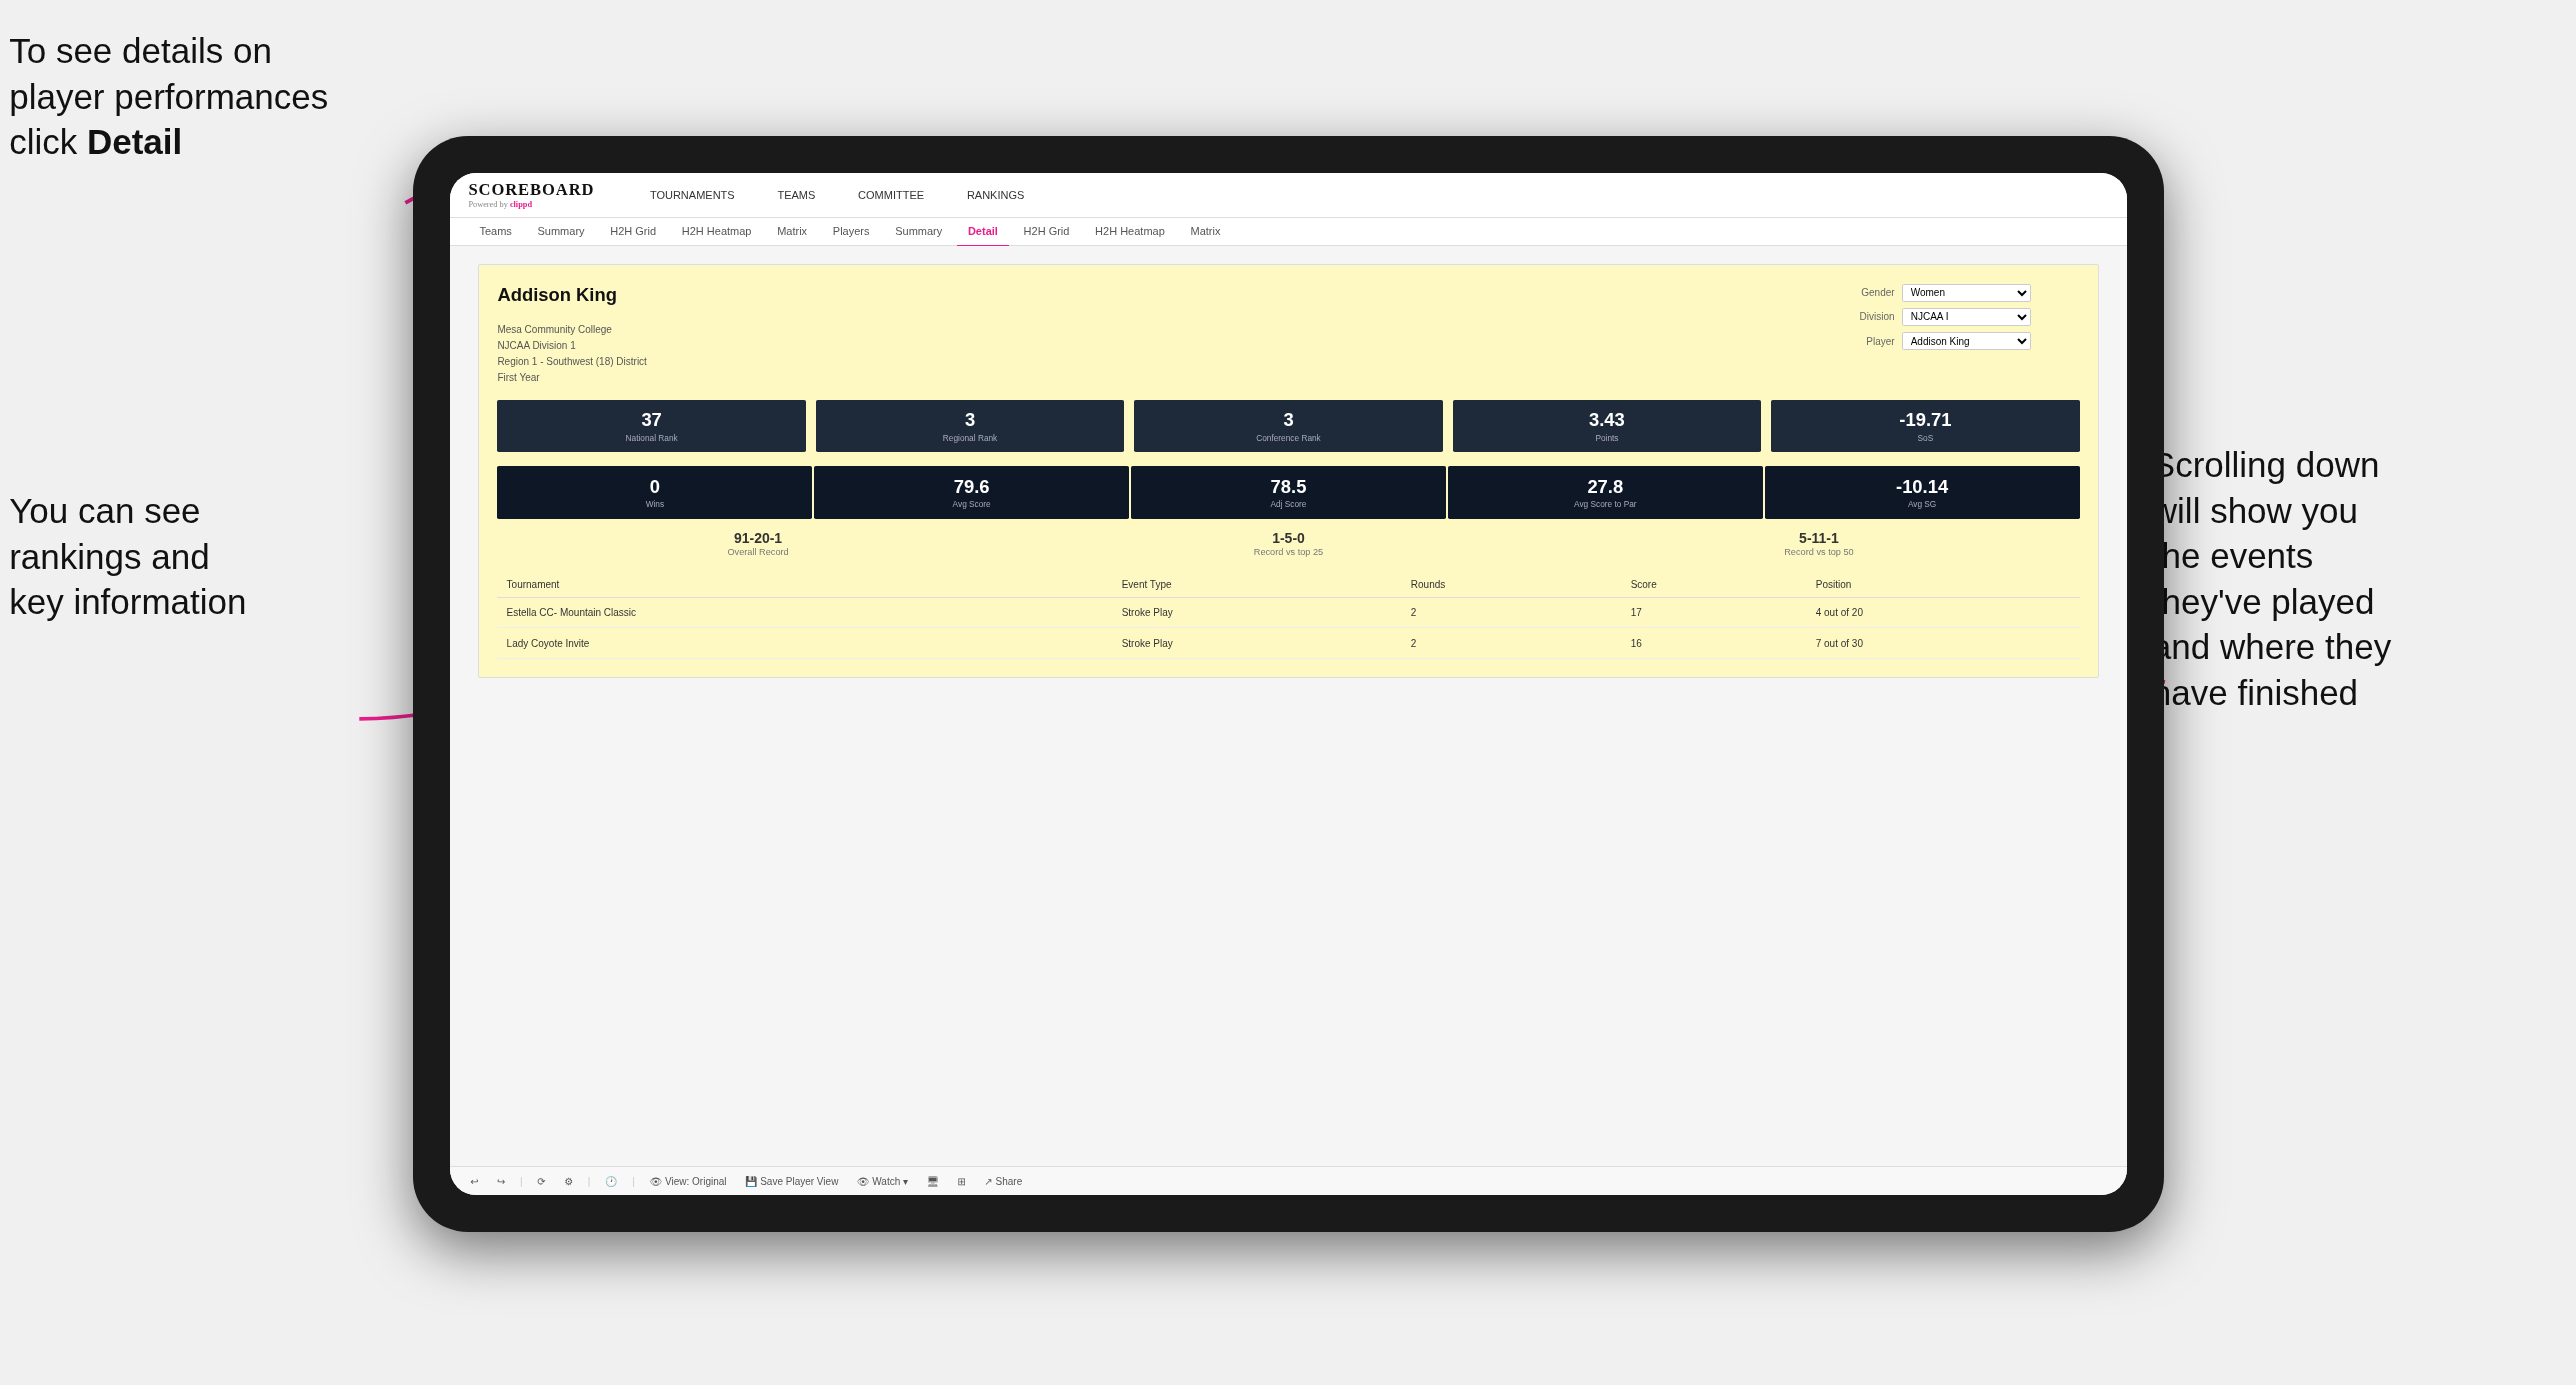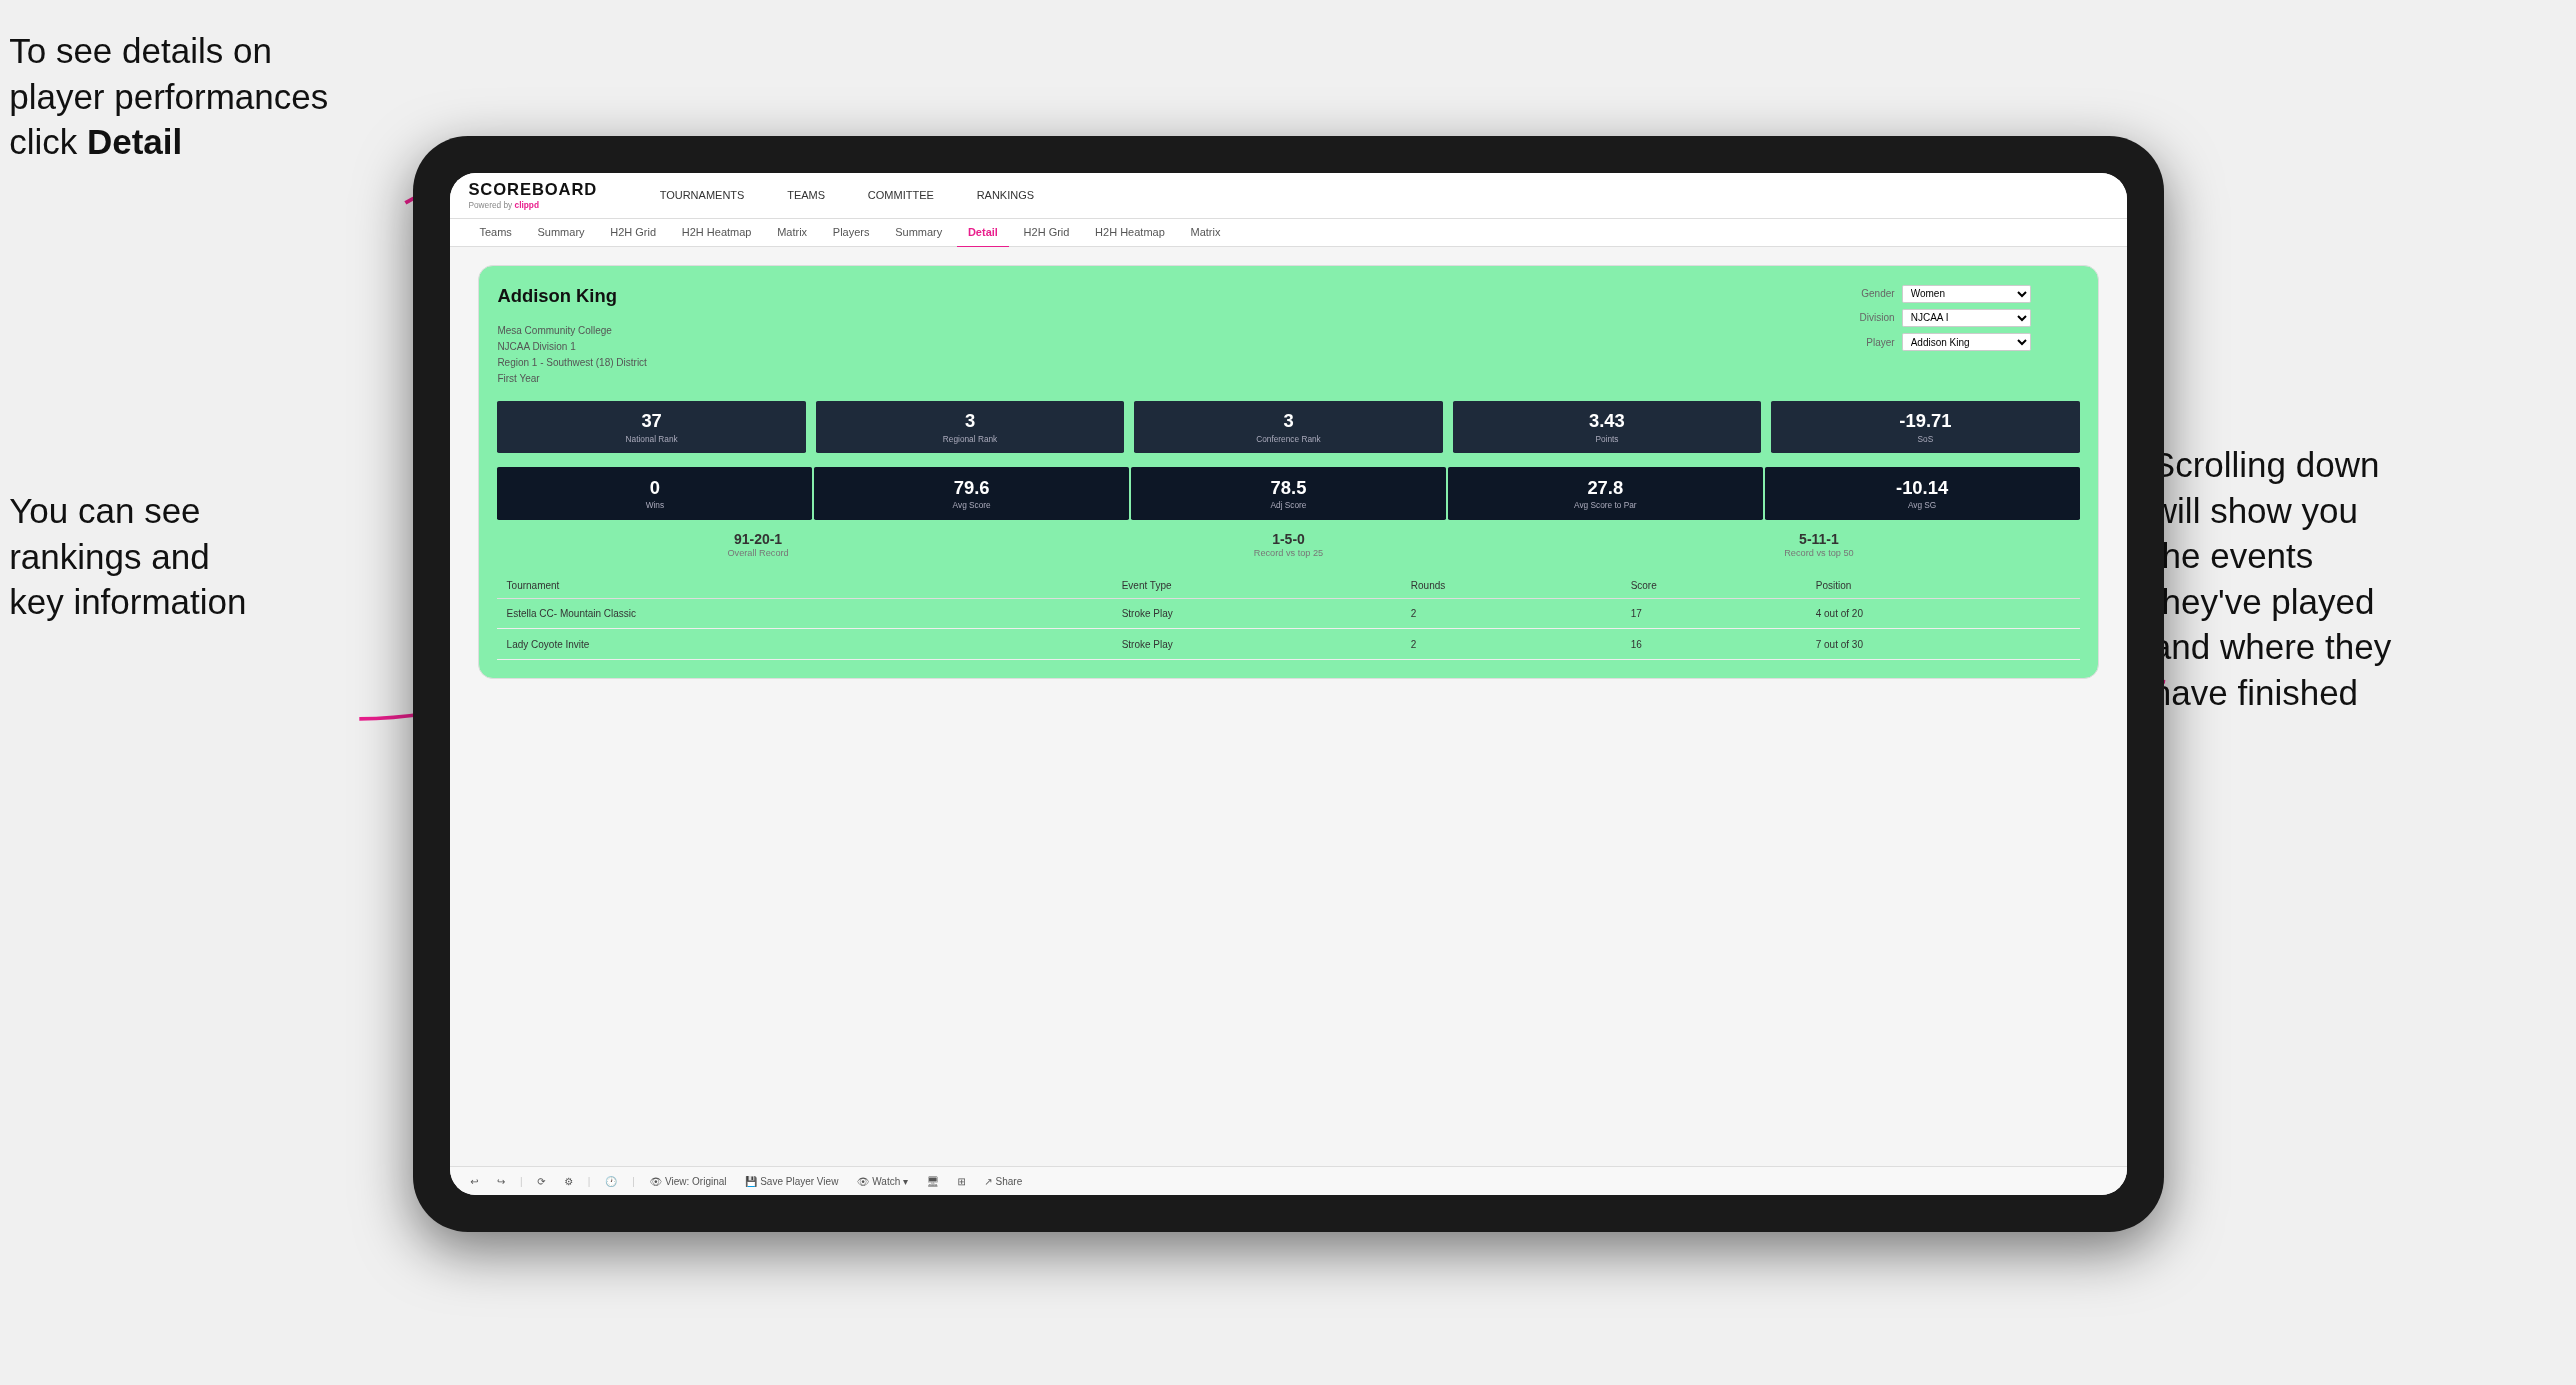--- a/index.html
+++ b/index.html
@@ -80,21 +80,22 @@
       display: flex;
       align-items: center;
       padding: 7.4px 18.4px;
       border-bottom: 0.9px solid #ddd;
       background: #fff;
       gap: 28px;
     }
     .logo-area {
       display: flex;
       flex-direction: column;
-      margin-right: 27px;
+      margin-right: 20px;
+      font-family: Liberation Serif, serif;
     }
     .logo-scoreboard {
       font-size: 16.6px;
       font-weight: bold;
       color: #111;
       letter-spacing: 0.9px;
     }
     .logo-powered {
       font-size: 8.3px;
       color: #888;
@@ -137,23 +138,23 @@
 
     
     .main-content {
       flex: 1;
       overflow-y: auto;
       padding: 18.4px 28px;
       background: #f5f5f5;
     }
 
     .content-panel {
-      background: #86efac;
+      background: #fef9c3;
       border: 0.9px solid #ddd;
-      border-radius: 15px;
+      border-radius: 2px;
       padding: 18.4px;
     }
 
     
     .player-header {
       display: flex;
       justify-content: space-between;
       align-items: flex-start;
       margin-bottom: 14.7px;
     }

